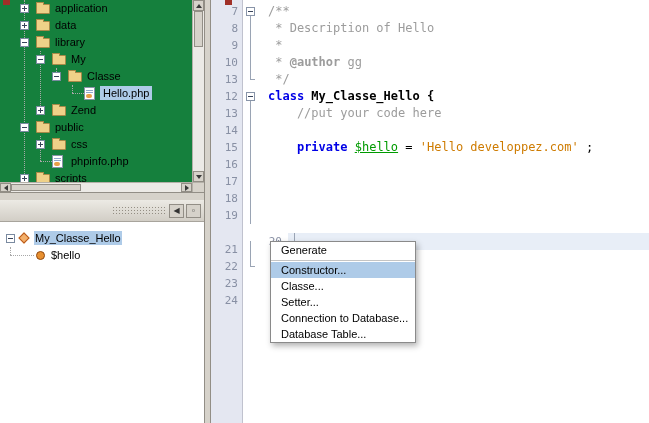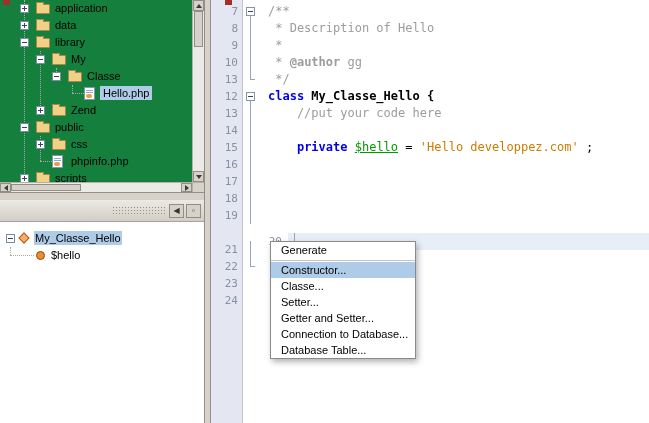--- a/index.html
+++ b/index.html
@@ -355,20 +355,19 @@
         </div>
       </div>
 
     <div class="context-menu" id="context-menu">
       <div class="menu-title">Generate</div>
       <div class="menu-sep"></div>
       <div id="menu-items">
           <div class="menu-item selected">Constructor...</div>
           <div class="menu-item">Classe...</div>
           <div class="menu-item">Setter...</div>
-          <div class="menu-item">Getter and Setter...</div>
           <div class="menu-item">Connection to Database...</div>
           <div class="menu-item">Database Table...</div>
         </div>
     </div>
   </div>
 
 </div>
 
 </body></html>

